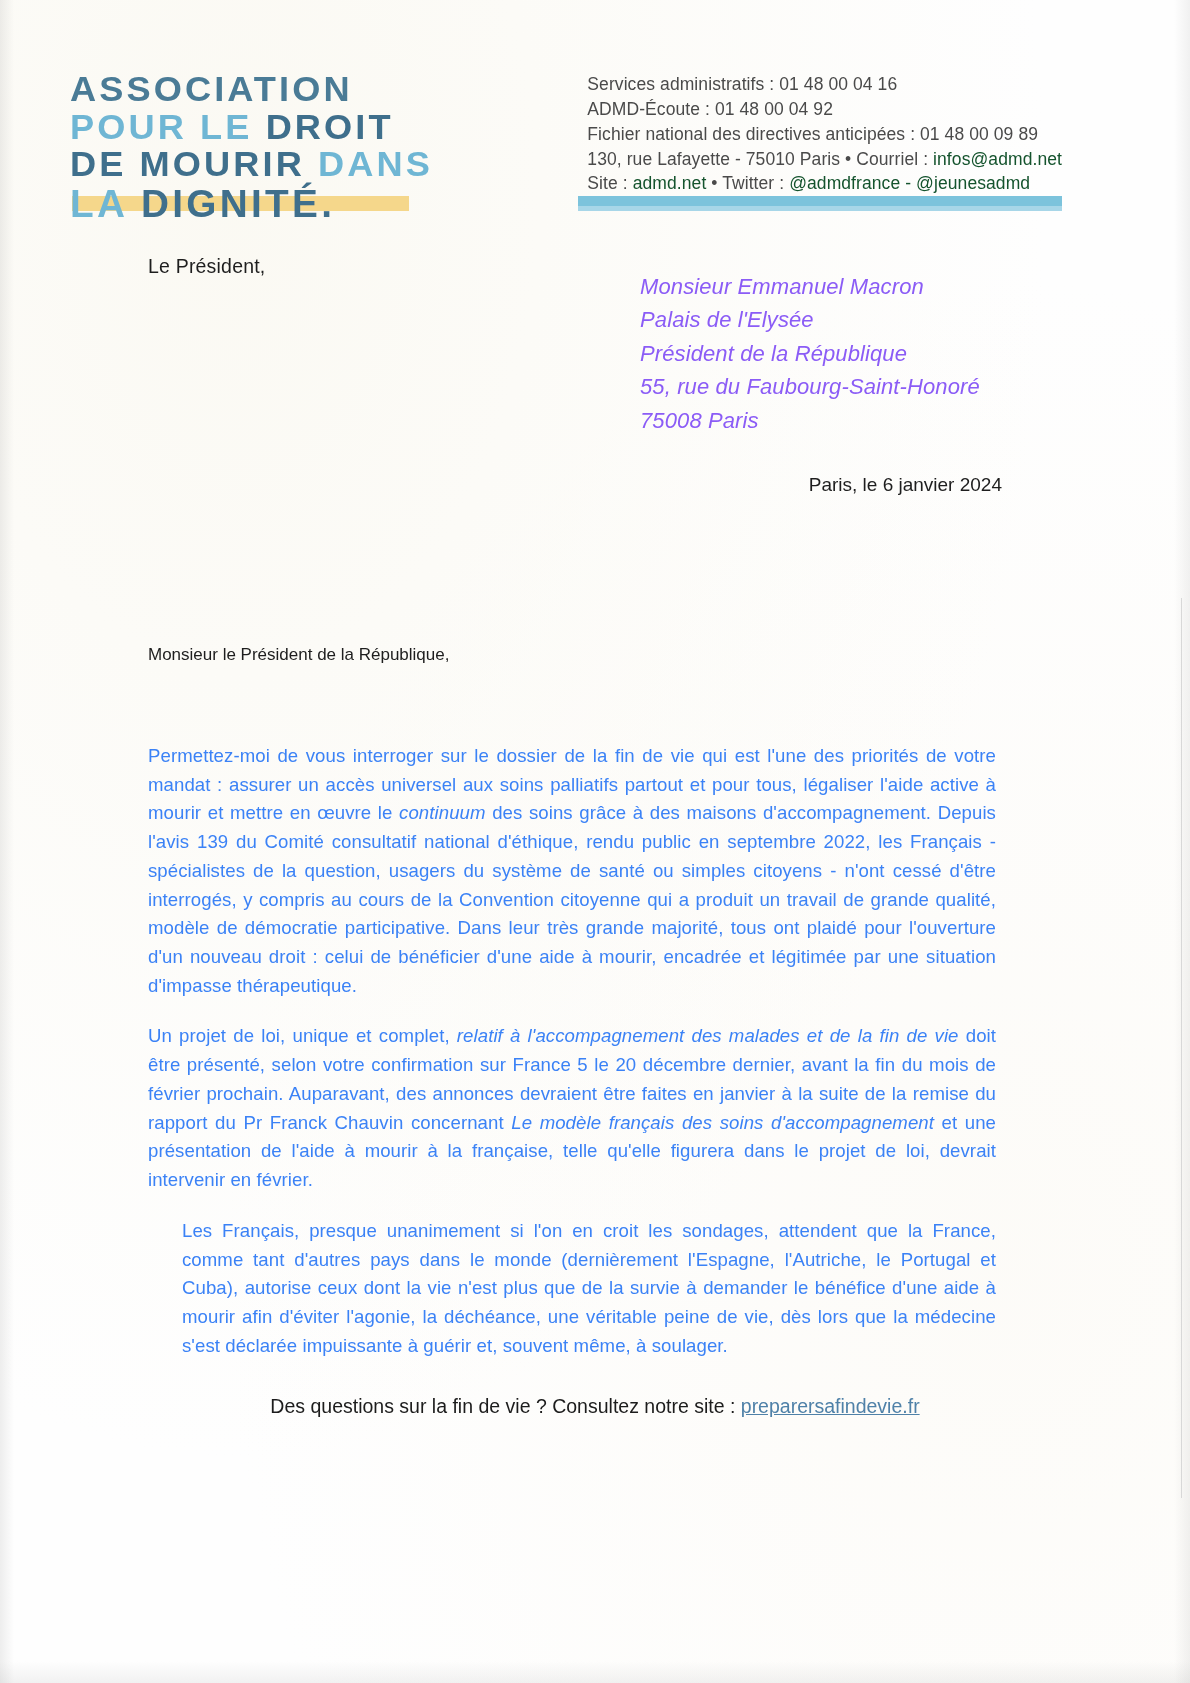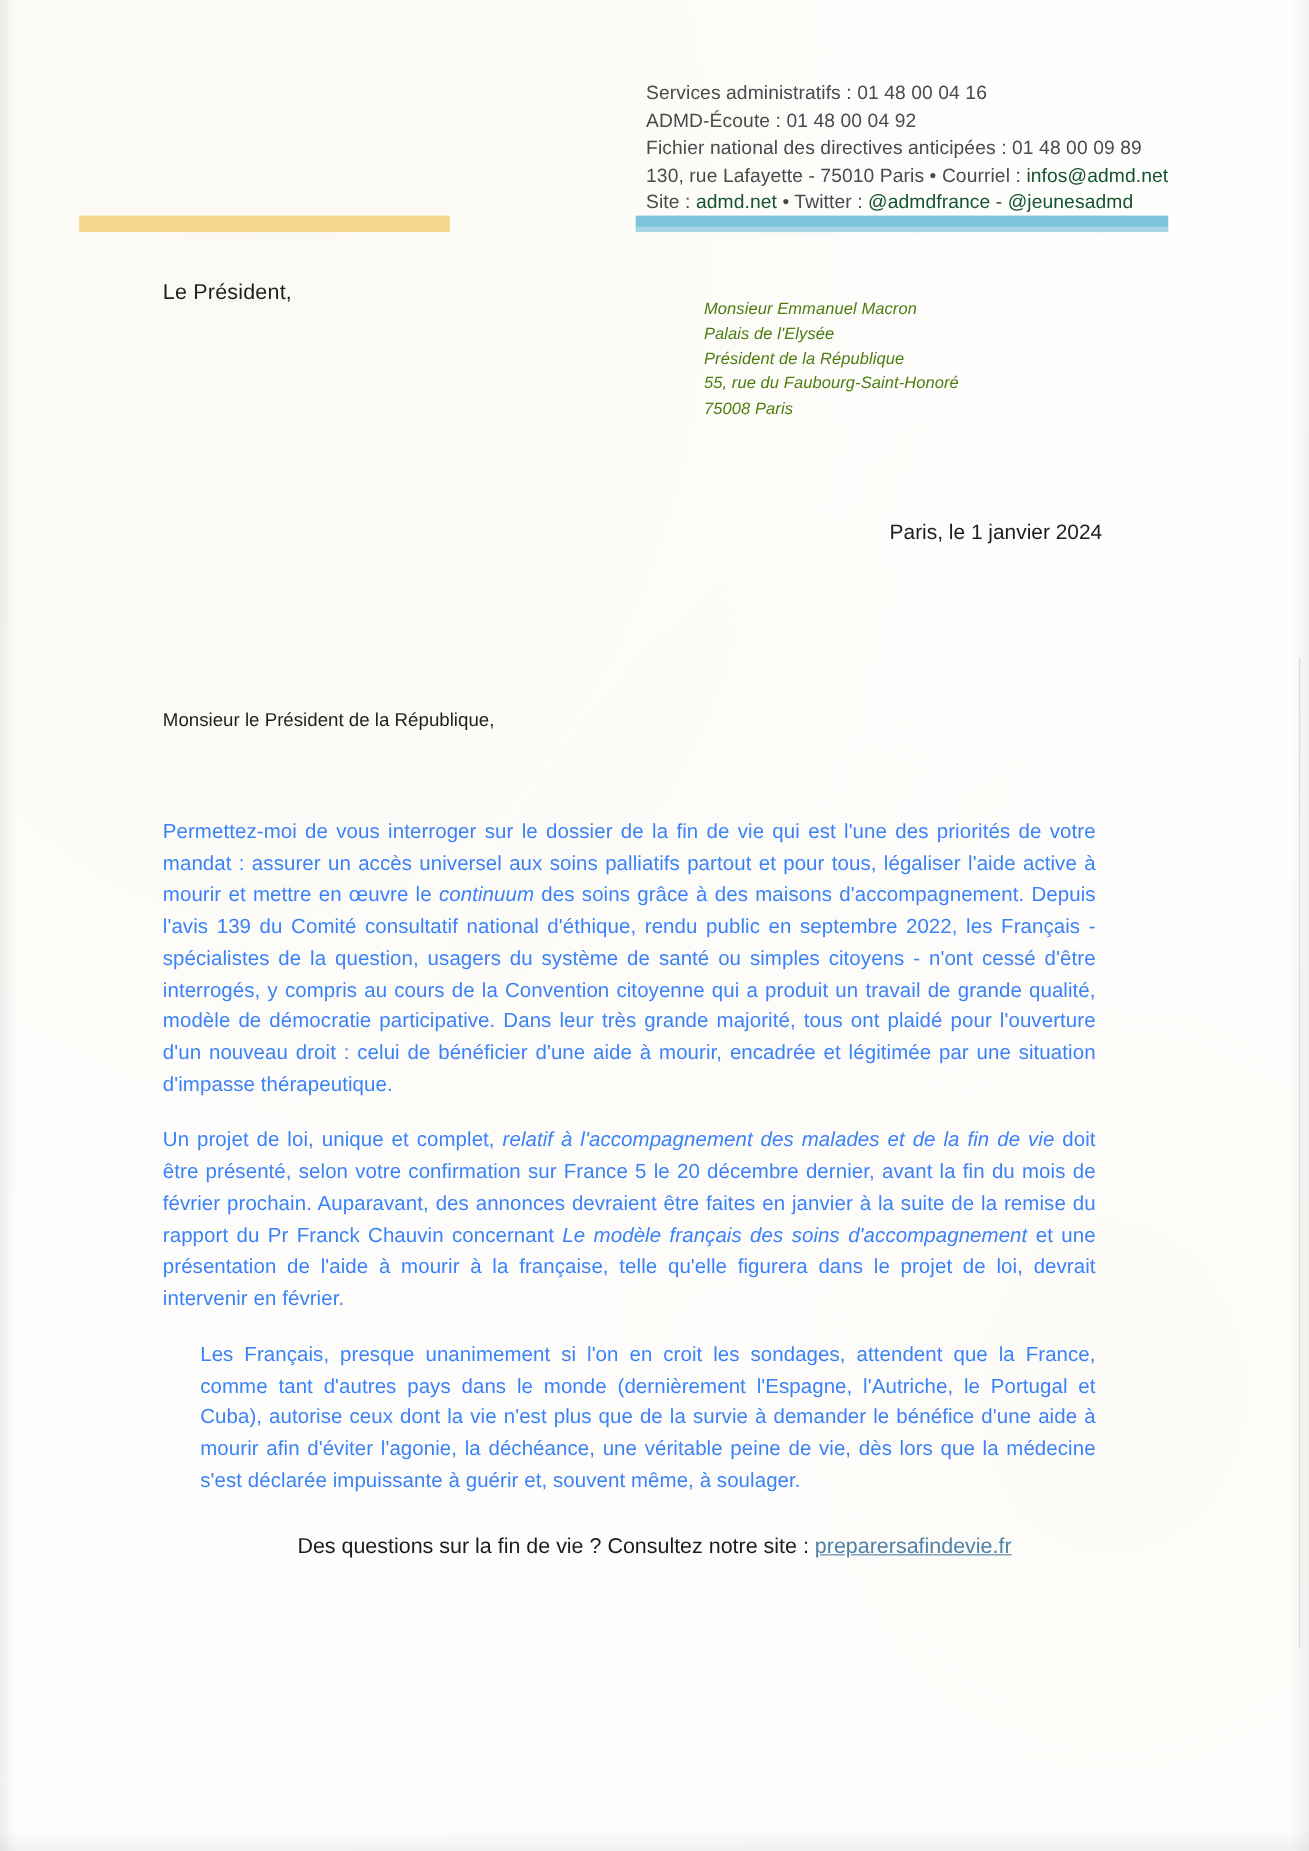--- a/index.html
+++ b/index.html
@@ -121,23 +121,23 @@
     top: 255px;
     font-size: 19.5px;
     color: #1e1e1e;
     letter-spacing: 0.01em;
   }
   .recipient {
     position: absolute;
     left: 640px;
     top: 270px;
     font-style: italic;
-    font-size: 15px;
+    font-size: 22px;
     line-height: 1.52;
-    color: #4d7c0f;
+    color: #8b5cf6;
     letter-spacing: 0.005em;
   }
   .date-line {
     position: absolute;
     right: 188px;
     top: 474px;
     font-size: 19px;
     color: #1e1e1e;
   }
 
@@ -205,20 +205,26 @@
 <body>
 
 <div class="page">
 
   <div class="paper-tint"></div>
   <div class="edge-shade-left"></div>
   <div class="edge-shade-right"></div>
   <div class="edge-shade-bottom"></div>
 
   <div class="logo-underbar"></div>
+  <div class="logo">
+    <div class="logo-line logo-l1">ASSOCIATION</div>
+    <div class="logo-line logo-l2"><span class="tk-light">POUR LE </span><span class="tk-dark">DROIT</span></div>
+    <div class="logo-line logo-l3"><span class="tk-dark">DE </span><span class="tk-dark">MOURIR </span><span class="tk-light">DANS</span></div>
+    <div class="logo-line logo-l4 logo-l4-wrap"><span class="tk-light">LA </span><span class="tk-dark">DIGNITÉ.</span></div>
+  </div>
 
   <div class="contact">
     <div><span>Services administratifs : 01 48 00 04 16</span></div>
     <div><span>ADMD-Écoute : 01 48 00 04 92</span></div>
     <div><span>Fichier national des directives anticipées : 01 48 00 09 89</span></div>
     <div><span>130, rue Lafayette - 75010 Paris • Courriel : </span><span class="lk">infos@admd.net</span></div>
     <div><span>Site : </span><span class="lk">admd.net</span><span> • Twitter : </span><span class="lk">@admdfrance - @jeunesadmd</span></div>
   </div>
 
   <div class="header-rule"></div>
@@ -227,21 +233,21 @@
   <div class="sender-title">Le Président,</div>
 
   <div class="recipient">
     <div>Monsieur Emmanuel Macron</div>
     <div>Palais de l'Elysée</div>
     <div>Président de la République</div>
     <div>55, rue du Faubourg-Saint-Honoré</div>
     <div>75008 Paris</div>
   </div>
 
-  <div class="date-line">Paris, le 1 janvier 2024</div>
+  <div class="date-line">Paris, le 6 janvier 2024</div>
 
   <div class="salutation">Monsieur le Président de la République,</div>
 
   <div class="body-block" id="body-block">
       <p><span>Permettez-moi de vous interroger sur le dossier de la fin de vie qui est l'une des priorités de votre mandat : assurer un accès universel aux soins palliatifs partout et pour tous, légaliser l'aide active à mourir et mettre en œuvre le </span><i>continuum</i><span> des soins grâce à des maisons d'accompagnement. Depuis l'avis 139 du Comité consultatif national d'éthique, rendu public en septembre 2022, les Français - spécialistes de la question, usagers du système de santé ou simples citoyens - n'ont cessé d'être interrogés, y compris au cours de la Convention citoyenne qui a produit un travail de grande qualité, modèle de démocratie participative. Dans leur très grande majorité, tous ont plaidé pour l'ouverture d'un nouveau droit : celui de bénéficier d'une aide à mourir, encadrée et légitimée par une situation d'impasse thérapeutique.</span></p>
       <p><span>Un projet de loi, unique et complet, </span><i>relatif à l'accompagnement des malades et de la fin de vie</i><span> doit être présenté, selon votre confirmation sur France 5 le 20 décembre dernier, avant la fin du mois de février prochain. Auparavant, des annonces devraient être faites en janvier à la suite de la remise du rapport du Pr Franck Chauvin concernant </span><i>Le modèle français des soins d'accompagnement</i><span> et une présentation de l'aide à mourir à la française, telle qu'elle figurera dans le projet de loi, devrait intervenir en février.</span></p>
       <p><span>Les Français, presque unanimement si l'on en croit les sondages, attendent que la France, comme tant d'autres pays dans le monde (dernièrement l'Espagne, l'Autriche, le Portugal et Cuba), autorise ceux dont la vie n'est plus que de la survie à demander le bénéfice d'une aide à mourir afin d'éviter l'agonie, la déchéance, une véritable peine de vie, dès lors que la médecine s'est déclarée impuissante à guérir et, souvent même, à soulager.</span></p>
     </div>
 
   <div class="footer-line"><span>Des questions sur la fin de vie ? Consultez notre site : </span><span class="url">preparersafindevie.fr</span></div>

